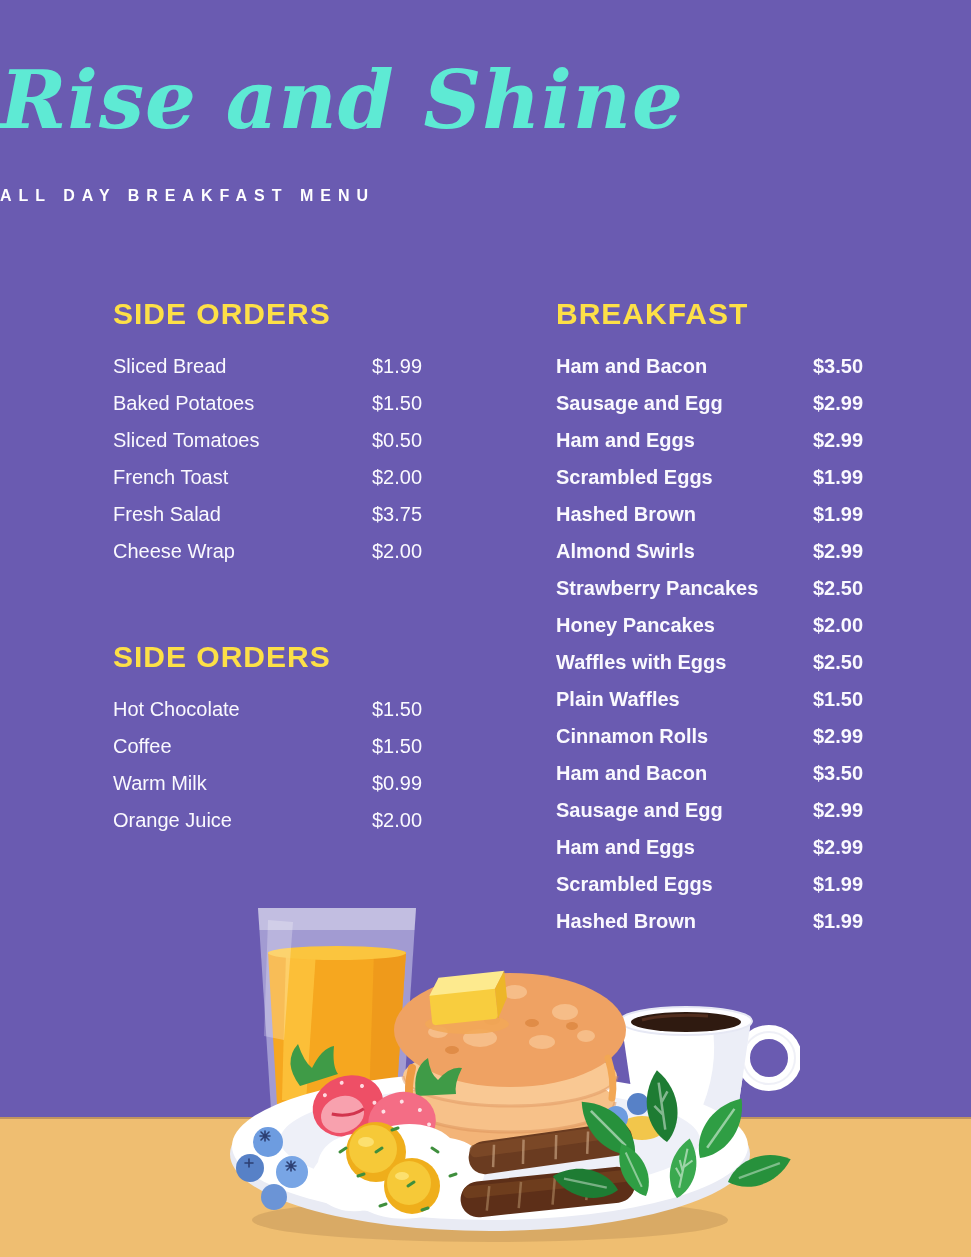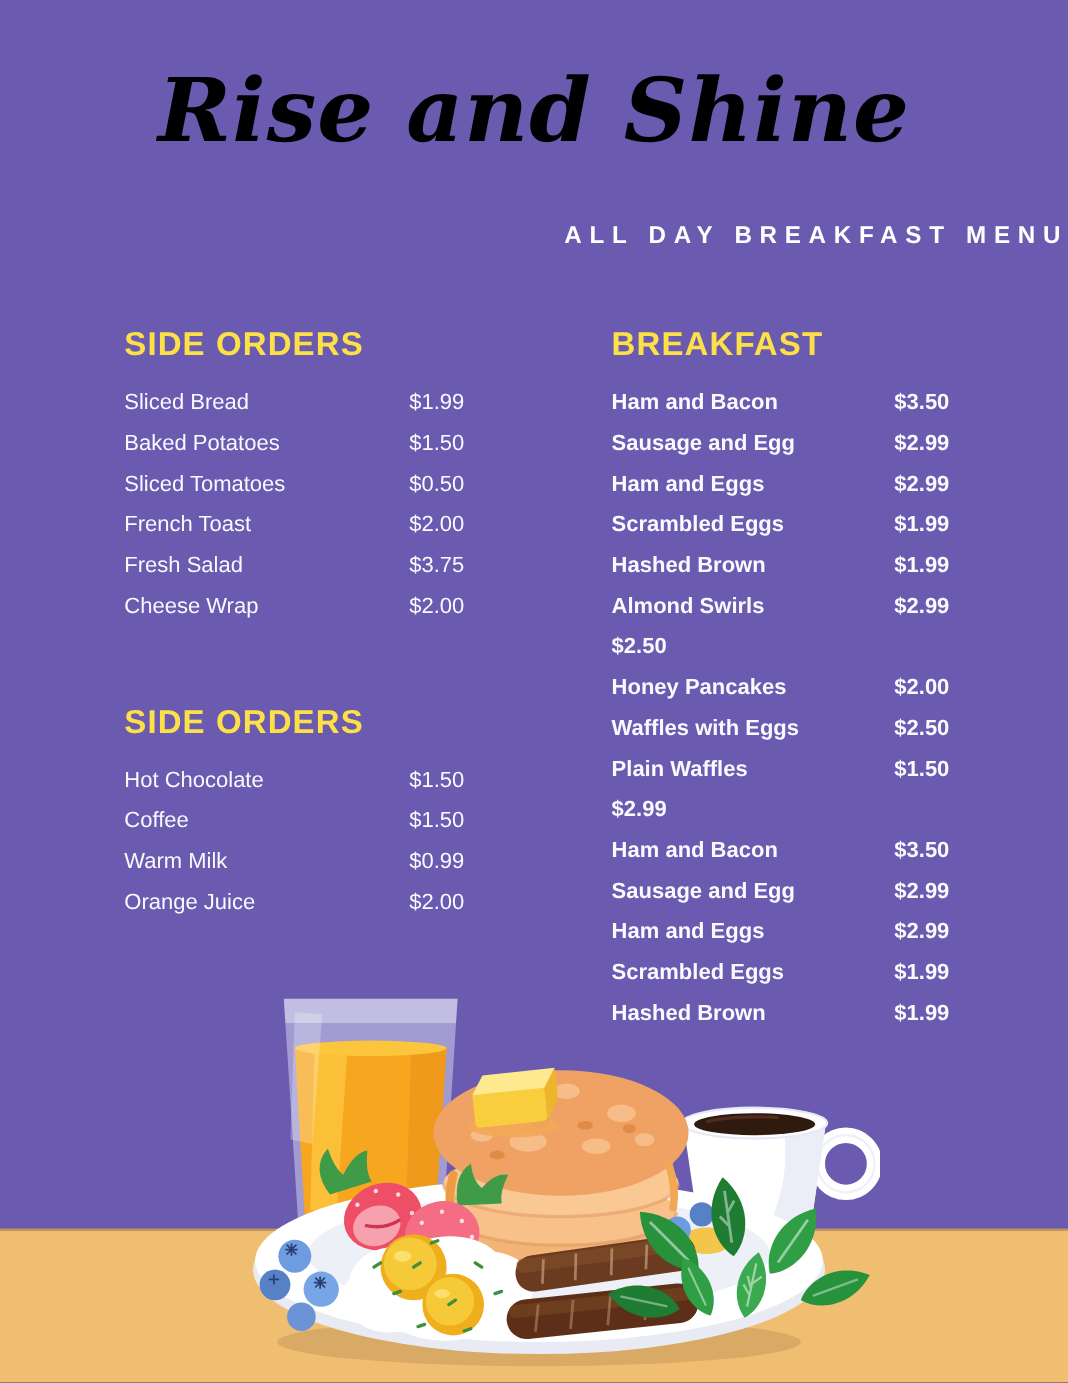--- a/index.html
+++ b/index.html
@@ -4,27 +4,27 @@
 <style>
   html,body { margin:0; padding:0; background:#444; }
   .page {
     position:relative; width:971px; height:1257px; overflow:hidden;
     background:#6A5BB1; font-family:"Liberation Sans", sans-serif;
     -webkit-font-smoothing:antialiased;
   }
   .band { position:absolute; left:0; top:1117px; width:971px; height:140px;
     background:#EFBE71; border-top:2px solid rgba(110,75,60,0.35); box-sizing:border-box; }
   .title {
-    position:absolute; top:50px; left:0; width:100%; margin:0; text-align:center;
+    position:absolute; top:50px; left:0; width:100%; margin:0; text-align:left;
     font-family:"DejaVu Serif", serif; font-style:italic; font-weight:bold;
-    font-size:80px; line-height:1.25; color:#000000; letter-spacing:1px;
+    font-size:80px; line-height:1.25; color:#5eead4; letter-spacing:1px;
   }
   .subtitle {
-    position:absolute; top:201px; left:0; width:100%; text-align:right;
-    font-size:22px; font-weight:bold; letter-spacing:7px; color:#FFFFFF;
+    position:absolute; top:187px; left:0; width:100%; text-align:left;
+    font-size:16px; font-weight:bold; letter-spacing:7px; color:#FFFFFF;
   }
   .sec { position:absolute; width:332px; }
   .sec h2 {
     margin:0 0 17px 0; font-size:30px; line-height:34px; font-weight:bold;
     color:#fde047; letter-spacing:1px;
   }
   .row { display:grid; height:37px; align-items:center; font-size:20px; color:#FAF9FE; }
   .sec.left  .row { grid-template-columns:259px 1fr; }
   .sec.right .row { grid-template-columns:257px 1fr;font-weight:bold; }
   .sec-0 { left:113px; top:297px; }
@@ -108,35 +108,37 @@
     </div>
     <div class="row">
       <span>Hashed Brown</span>
       <span>$1.99</span>
     </div>
     <div class="row">
       <span>Almond Swirls</span>
       <span>$2.99</span>
     </div>
     <div class="row">
+      <span>Strawberry Pancakes</span>
       <span>$2.50</span>
     </div>
     <div class="row">
       <span>Honey Pancakes</span>
       <span>$2.00</span>
     </div>
     <div class="row">
       <span>Waffles with Eggs</span>
       <span>$2.50</span>
     </div>
     <div class="row">
       <span>Plain Waffles</span>
       <span>$1.50</span>
     </div>
     <div class="row">
+      <span>Cinnamon Rolls</span>
       <span>$2.99</span>
     </div>
     <div class="row">
       <span>Ham and Bacon</span>
       <span>$3.50</span>
     </div>
     <div class="row">
       <span>Sausage and Egg</span>
       <span>$2.99</span>
     </div>

